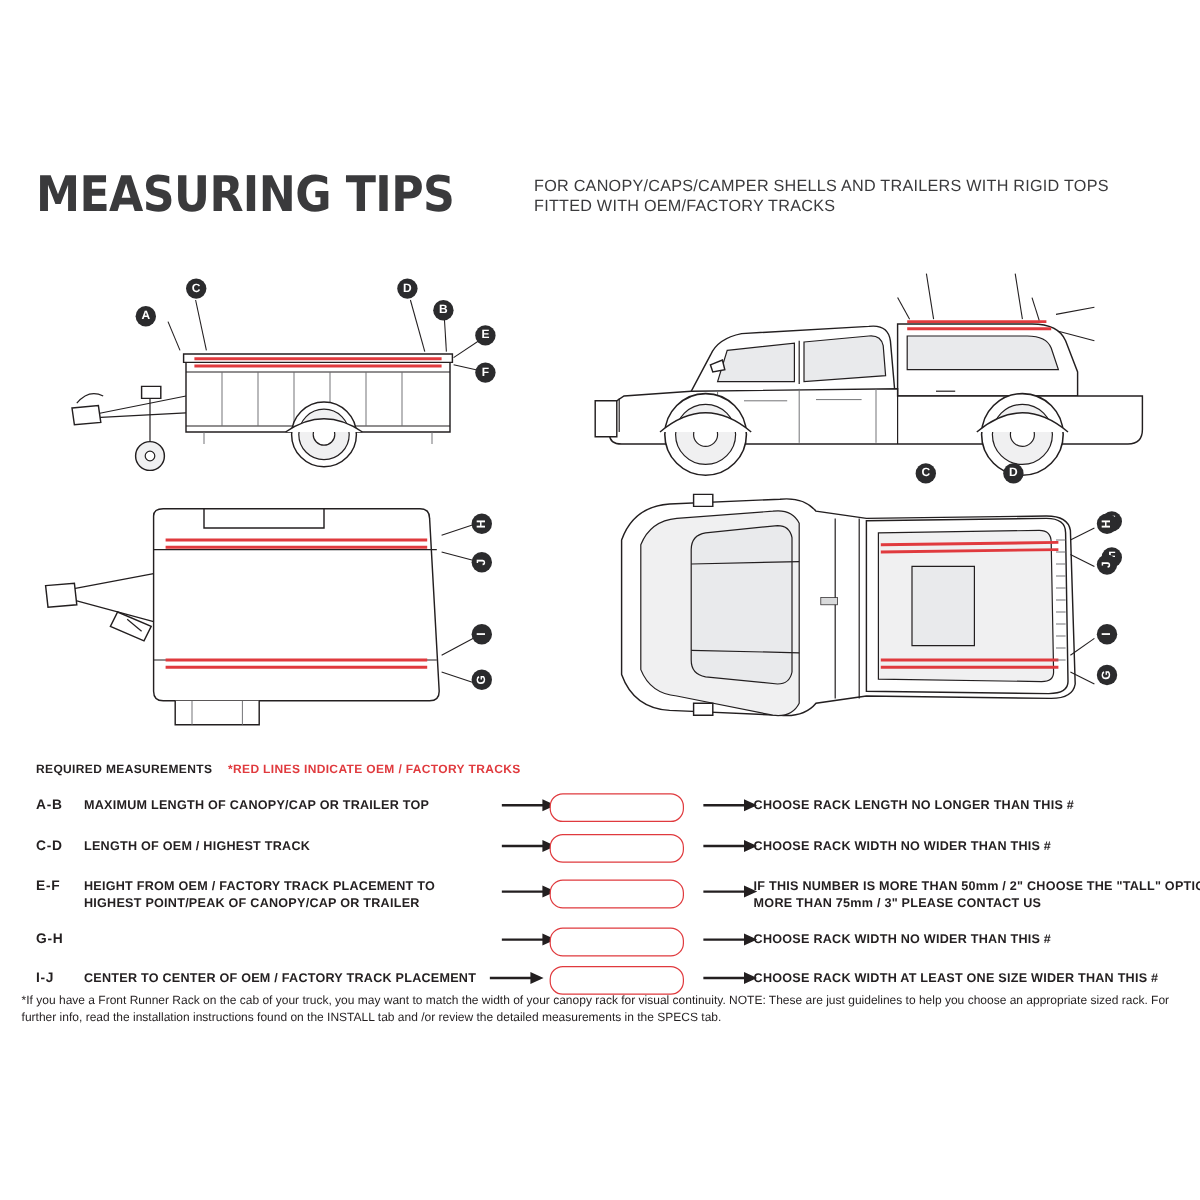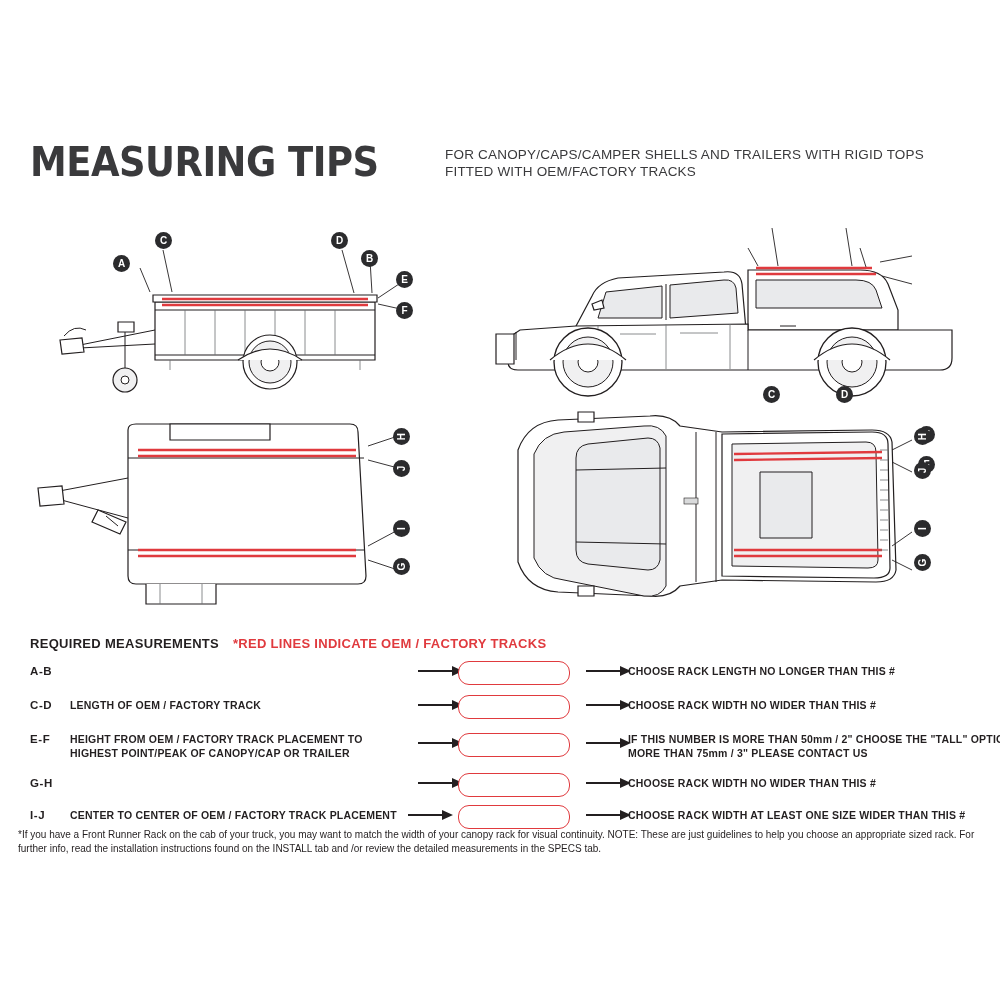--- a/index.html
+++ b/index.html
@@ -37,21 +37,21 @@
     background:#2b2b2d;color:#fff;
     font-size:10px;font-weight:bold;
     display:flex;align-items:center;justify-content:center;
     font-family:"Liberation Sans", sans-serif;
   }
   .bub.rot{transform:rotate(-90deg);}
 
   
   .req{
     position:absolute;left:30px;top:636px;
-    font-size:13px;font-weight:bold;letter-spacing:0.3px;color:#231f20;
+    font-size:10px;font-weight:bold;letter-spacing:0.3px;color:#231f20;
   }
   .req .red{color:#e03a3e;}
   .tbl{position:absolute;left:30px;top:664px;width:950px;}
   .row{position:relative;height:28px;}
   .code{
     position:absolute;left:0;top:0;width:46px;
     font-size:11.5px;font-weight:bold;letter-spacing:0.6px;color:#231f20;
     line-height:14px;
   }
   .desc{
@@ -269,33 +269,34 @@
 
   <div class="req">
     <span>REQUIRED MEASUREMENTS</span>
     <span class="red" style="margin-left:10px;">*RED LINES INDICATE OEM / FACTORY TRACKS</span>
   </div>
 
   <div class="tbl">
 
     <div class="row" style="height:34px;">
       <div class="code">A-B</div>
+      <div class="desc">MAXIMUM  LENGTH OF CANOPY/CAP OR TRAILER TOP</div>
       <svg class="arrow1" viewBox="0 0 46 12">
           <path d="M0 5 L34 5 L34 1 L45 6 L34 11 L34 7 L0 7 Z" fill="#231f20"></path>
         </svg>
       <div class="pill"></div>
       <svg class="arrow2" viewBox="0 0 46 12">
           <path d="M0 5 L34 5 L34 1 L45 6 L34 11 L34 7 L0 7 Z" fill="#231f20"></path>
         </svg>
       <div class="result">CHOOSE RACK LENGTH NO LONGER THAN THIS #</div>
     </div>
 
     <div class="row" style="height:34px;">
       <div class="code">C-D</div>
-      <div class="desc">LENGTH OF OEM / FACTORY TRACK</div>
+      <div class="desc">LENGTH OF OEM / HIGHEST TRACK</div>
       <svg class="arrow1" viewBox="0 0 46 12">
           <path d="M0 5 L34 5 L34 1 L45 6 L34 11 L34 7 L0 7 Z" fill="#231f20"></path>
         </svg>
       <div class="pill"></div>
       <svg class="arrow2" viewBox="0 0 46 12">
           <path d="M0 5 L34 5 L34 1 L45 6 L34 11 L34 7 L0 7 Z" fill="#231f20"></path>
         </svg>
       <div class="result">CHOOSE RACK WIDTH NO WIDER THAN THIS #</div>
     </div>
 

